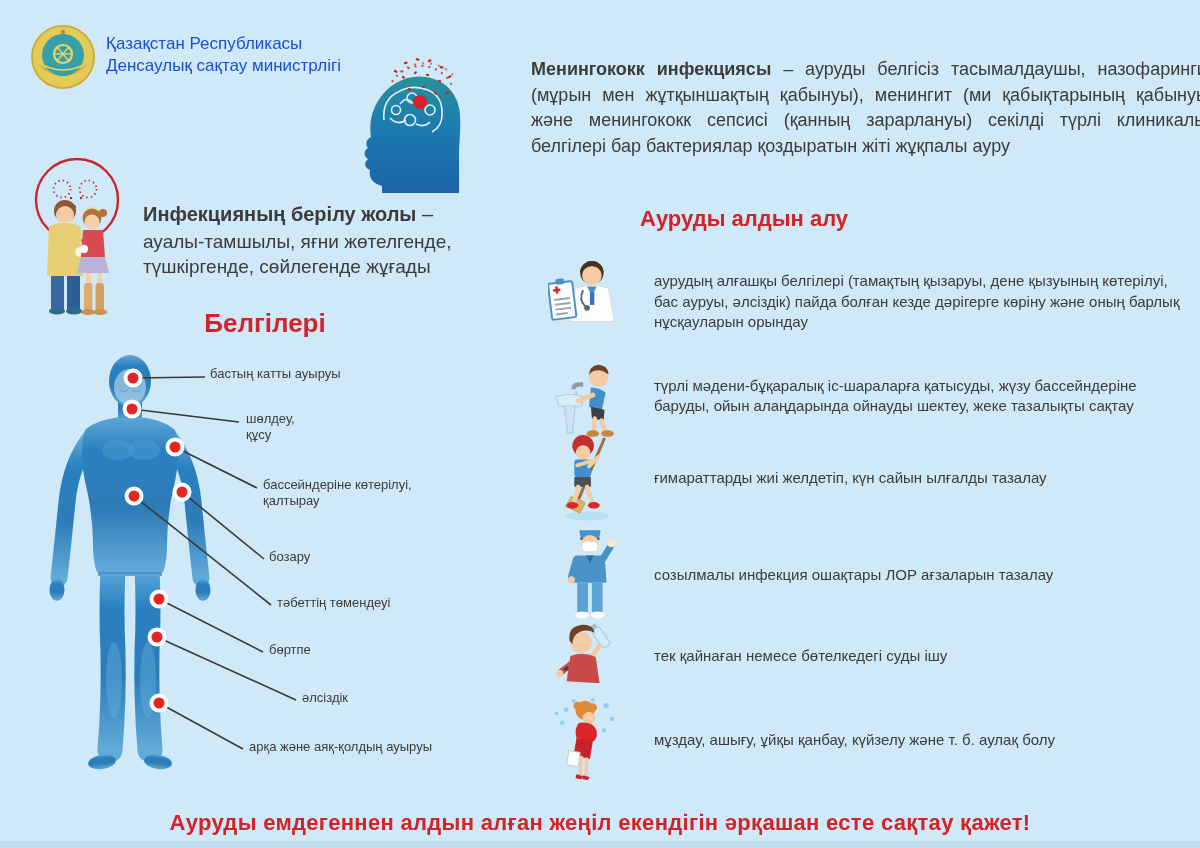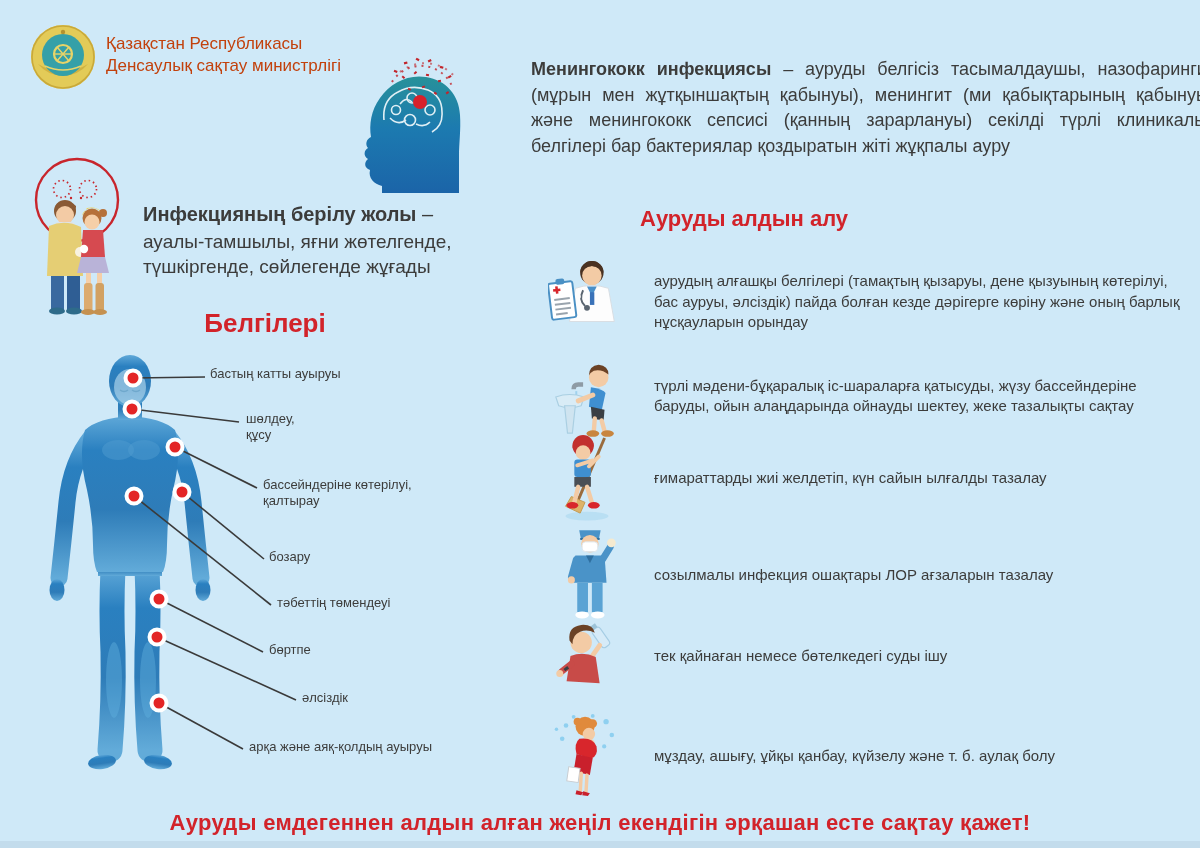--- a/index.html
+++ b/index.html
@@ -6,21 +6,21 @@
   html,body { background:#9db6c6; }
   .page {
     position:relative; width:1200px; height:848px; margin:0 auto;
     background:#cfe9f8; overflow:hidden;
     font-family:"Liberation Sans","DejaVu Sans",sans-serif;
     color:#3c3c3b;
   }
   .abs { position:absolute; }
   .b { font-weight:bold; }
   .red { color:#d2232a; }
-  .ministry { left:106px; top:33px; font-size:17px; line-height:1.28; color:#c2410c; }
+  .ministry { left:106px; top:33px; font-size:17px; line-height:1.28; color:#1d4ed8; }
   .intro { left:483px; top:57px; width:684px; font-size:18px; line-height:1.42; text-align:justify;margin-left:48px; }
   .trans-text { left:143px; top:201px; width:340px; font-size:19px; line-height:1.32; }
   .trans-text .t1 { font-size:20px; margin-bottom:2px; }
   .symptoms-heading { left:140px; top:308px; width:250px; text-align:center; font-size:26px; font-weight:bold; }
   .prevention-heading { left:640px; top:206px; width:330px; text-align:left; font-size:22px; font-weight:bold; }
   .diagram { left:40px; top:350px; width:510px; height:452px; }
   .diagram svg { position:absolute; left:0; top:0; }
   .sym-label { position:absolute; font-size:13px; line-height:1.25; white-space:pre-line; }
   .prow { position:absolute; left:548px; width:644px; display:flex; align-items:center; gap:28px; }
   .prow .ic { flex:0 0 78px; display:flex; justify-content:center; }
@@ -304,21 +304,21 @@
       <path d="M 44 38 L 53 25" stroke="#f3cba5" stroke-width="5" stroke-linecap="round"></path>
       <path d="M 23 36 Q 36 31 49 37 L 53 64 L 19 62 Z" fill="#c84b48"></path>
       <path d="M 24 44 L 14 52" stroke="#c84b48" stroke-width="6.5" stroke-linecap="round"></path>
       <circle cx="12" cy="54" r="3.6" fill="#f3cba5"></circle>
       <rect x="16" y="48" width="5" height="3" fill="#3a3f44" transform="rotate(-38 18 49)"></rect>
     </svg>
       </div>
     <div class="tx">тек қайнаған немесе бөтелкедегі суды ішу</div>
   </div>
 
-  <div class="prow" style="top:714px;height:84px">
+  <div class="prow" style="top:698px;height:84px">
     <div class="ic">
         <svg width="78" height="84" viewBox="0 0 80 88">
       <g fill="#8fd0f0">
         <circle cx="18" cy="12" r="2.4"></circle>
             <circle cx="60" cy="8" r="2.8"></circle>
             <circle cx="66" cy="22" r="2.4"></circle>
         <circle cx="14" cy="26" r="2.4"></circle>
             <circle cx="58" cy="34" r="2.2"></circle>
             <circle cx="26" cy="3" r="2"></circle>
         <circle cx="46" cy="2" r="2"></circle>

